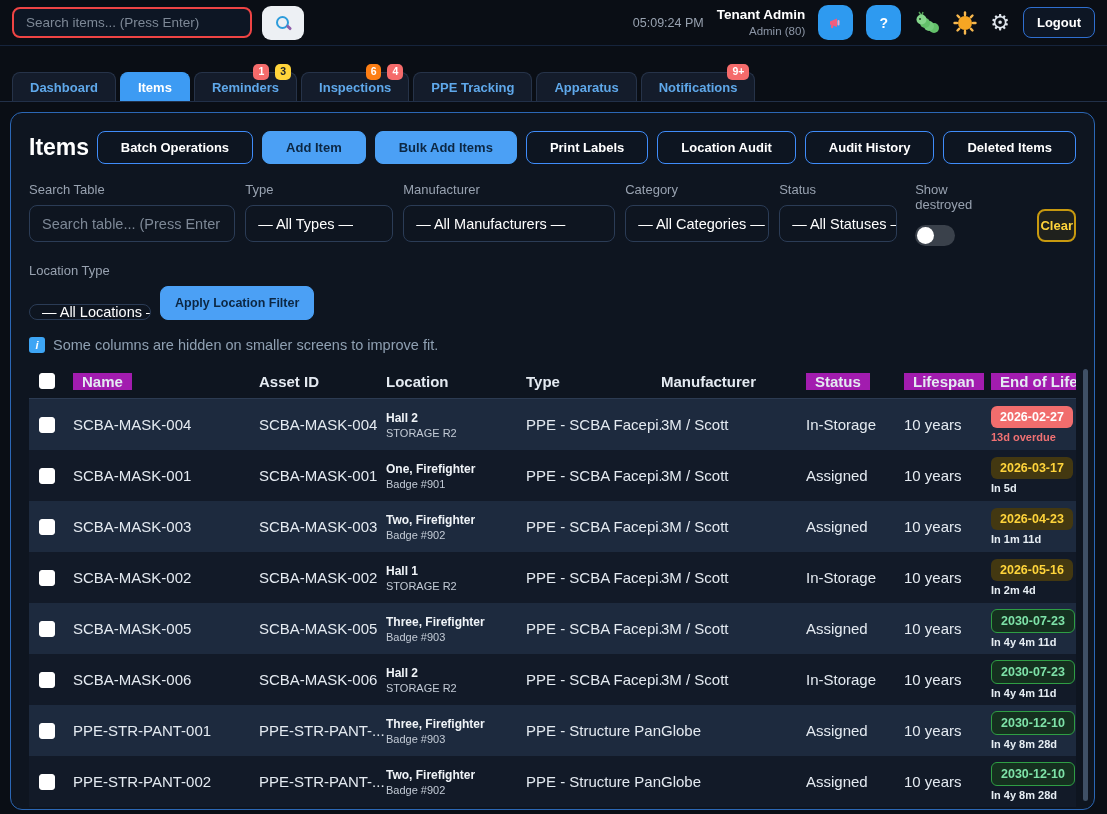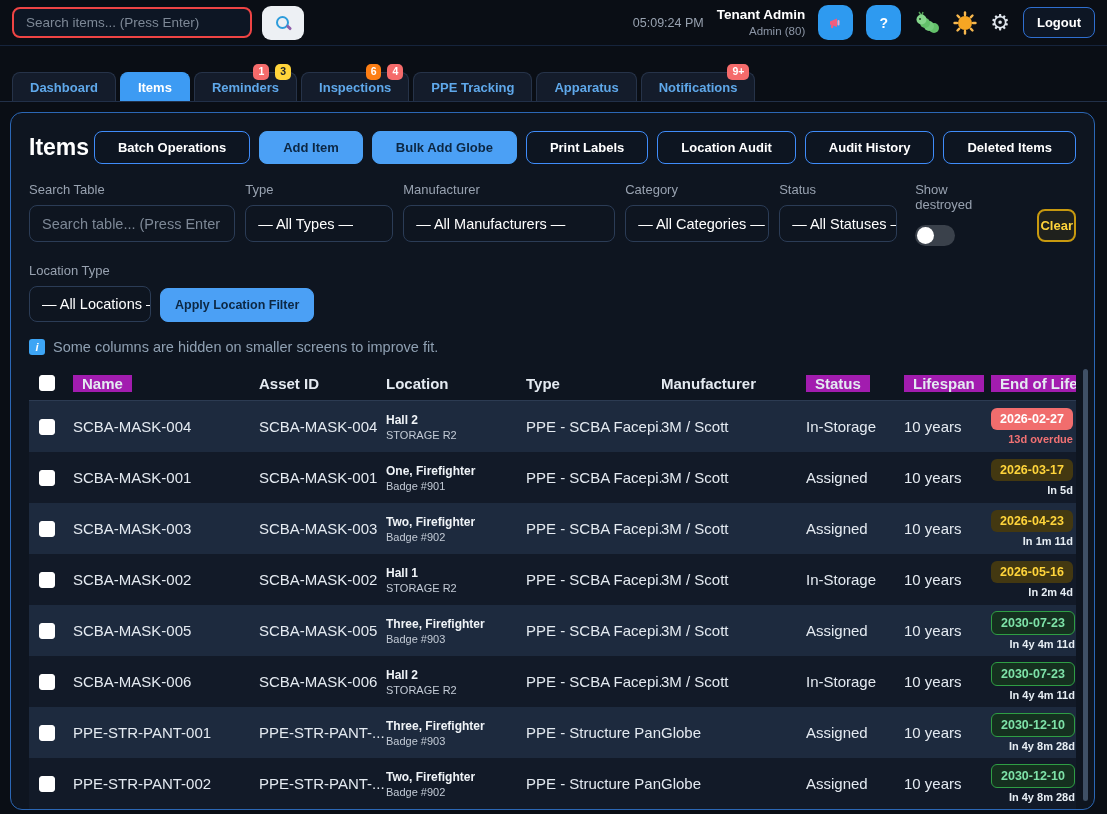--- a/index.html
+++ b/index.html
@@ -72,21 +72,21 @@
   .destroyed-group { margin-left:8px; }
   .toggle { width:40px; height:21px; background:#3a414b; border-radius:11px; position:relative;
             margin-top:13px; cursor:pointer; }
   .toggle-knob { width:17px; height:17px; background:#fff; border-radius:50%; position:absolute;
                  left:2px; top:2px; }
   .clear-btn { margin-left:22px; margin-top:27px; background:rgba(255,193,7,0.07);
                border:2px solid #c7990f; border-radius:8px; color:#ffd43b; font-weight:bold;
                font-size:13px; padding:7px 1px; cursor:pointer; font-family:inherit; }
 
   .loc-row { margin-top:17px; display:flex; align-items:flex-end; gap:9px; }
-  .w-loc { width:122px; height:36px;text-align:center; }
+  .w-loc { width:122px; height:16px;text-align:center; }
   .apply-btn { height:34px; padding:0 14px; font-size:12.5px; }
 
   .info-line { margin-top:17px; display:flex; gap:8px; align-items:center; font-size:14.5px;
                color:#8fa0b2; }
   .info-icon { width:16px; height:16px; background:#3da5f5; color:#fff; border-radius:3px;
                font-size:11px; font-weight:bold; font-style:italic; display:flex;
                align-items:center; justify-content:center; flex:0 0 auto; }
 
   
   .table { margin-top:11px; }
@@ -97,21 +97,21 @@
   .hdr .boxed { background:#a21caf; padding:5px 9px; border-radius:6px; cursor:pointer; }
   .tbody { border-top:1px solid #2c3b52; }
   .tbody .trow { height:51px; cursor:default; }
   .tbody .trow:nth-child(odd)  { background:#1d2a3e; }
   .tbody .trow:nth-child(even) { background:#121a28; }
   .cb { appearance:none; -webkit-appearance:none; width:16px; height:16px; background:#fff;
         border:1px solid #fff; border-radius:3px; margin:0 0 0 10px; cursor:pointer; display:block; }
   .cell { font-size:15px; color:#e4eaf1; white-space:nowrap; overflow:hidden; }
   .loc1 { font-size:12px; font-weight:bold; color:#f0f4f8; }
   .loc2 { font-size:11px; color:#c3cbd6; margin-top:2px; }
-  .cell-eol { text-align:right; padding-right:14px; overflow:visible; }
+  .cell-eol { text-align:left; padding-right:14px; overflow:visible; }
   .eol-badge { display:inline-block; padding:4px 9px; border-radius:6px; font-size:12.5px; font-weight:bold; }
   .eol-red    { background:#f16d6d; color:#fff; }
   .eol-yellow { background:#433811; color:#ffd43b; }
   .eol-green  { background:#15301f; color:#7ee2a8; border:1px solid #2f9e44; }
   .eol-note { font-size:11px; margin-top:3px; color:#e6edf3; font-weight:bold; }
   .eol-note.note-red { color:#f17173; }
 
   .vscroll { position:absolute; right:6px; top:256px; bottom:8px; width:5px;
              background:#3f5066; border-radius:3px; }
 
@@ -210,21 +210,21 @@
       </span>
   </div>
   </nav>
 
 <main class="card">
   <div class="card-head">
     <h1 class="page-title">Items</h1>
     <div class="toolbar">
         <button class="btn btn-outline">Batch Operations</button>
         <button class="btn btn-solid">Add Item</button>
-        <button class="btn btn-solid">Bulk Add Globe</button>
+        <button class="btn btn-solid">Bulk Add Items</button>
         <button class="btn btn-outline">Print Labels</button>
         <button class="btn btn-outline">Location Audit</button>
         <button class="btn btn-outline">Audit History</button>
         <button class="btn btn-outline">Deleted Items</button>
       </div>
   </div>
 
   <div class="filters">
     <div class="field">
       <label class="field-label">Search Table</label>

